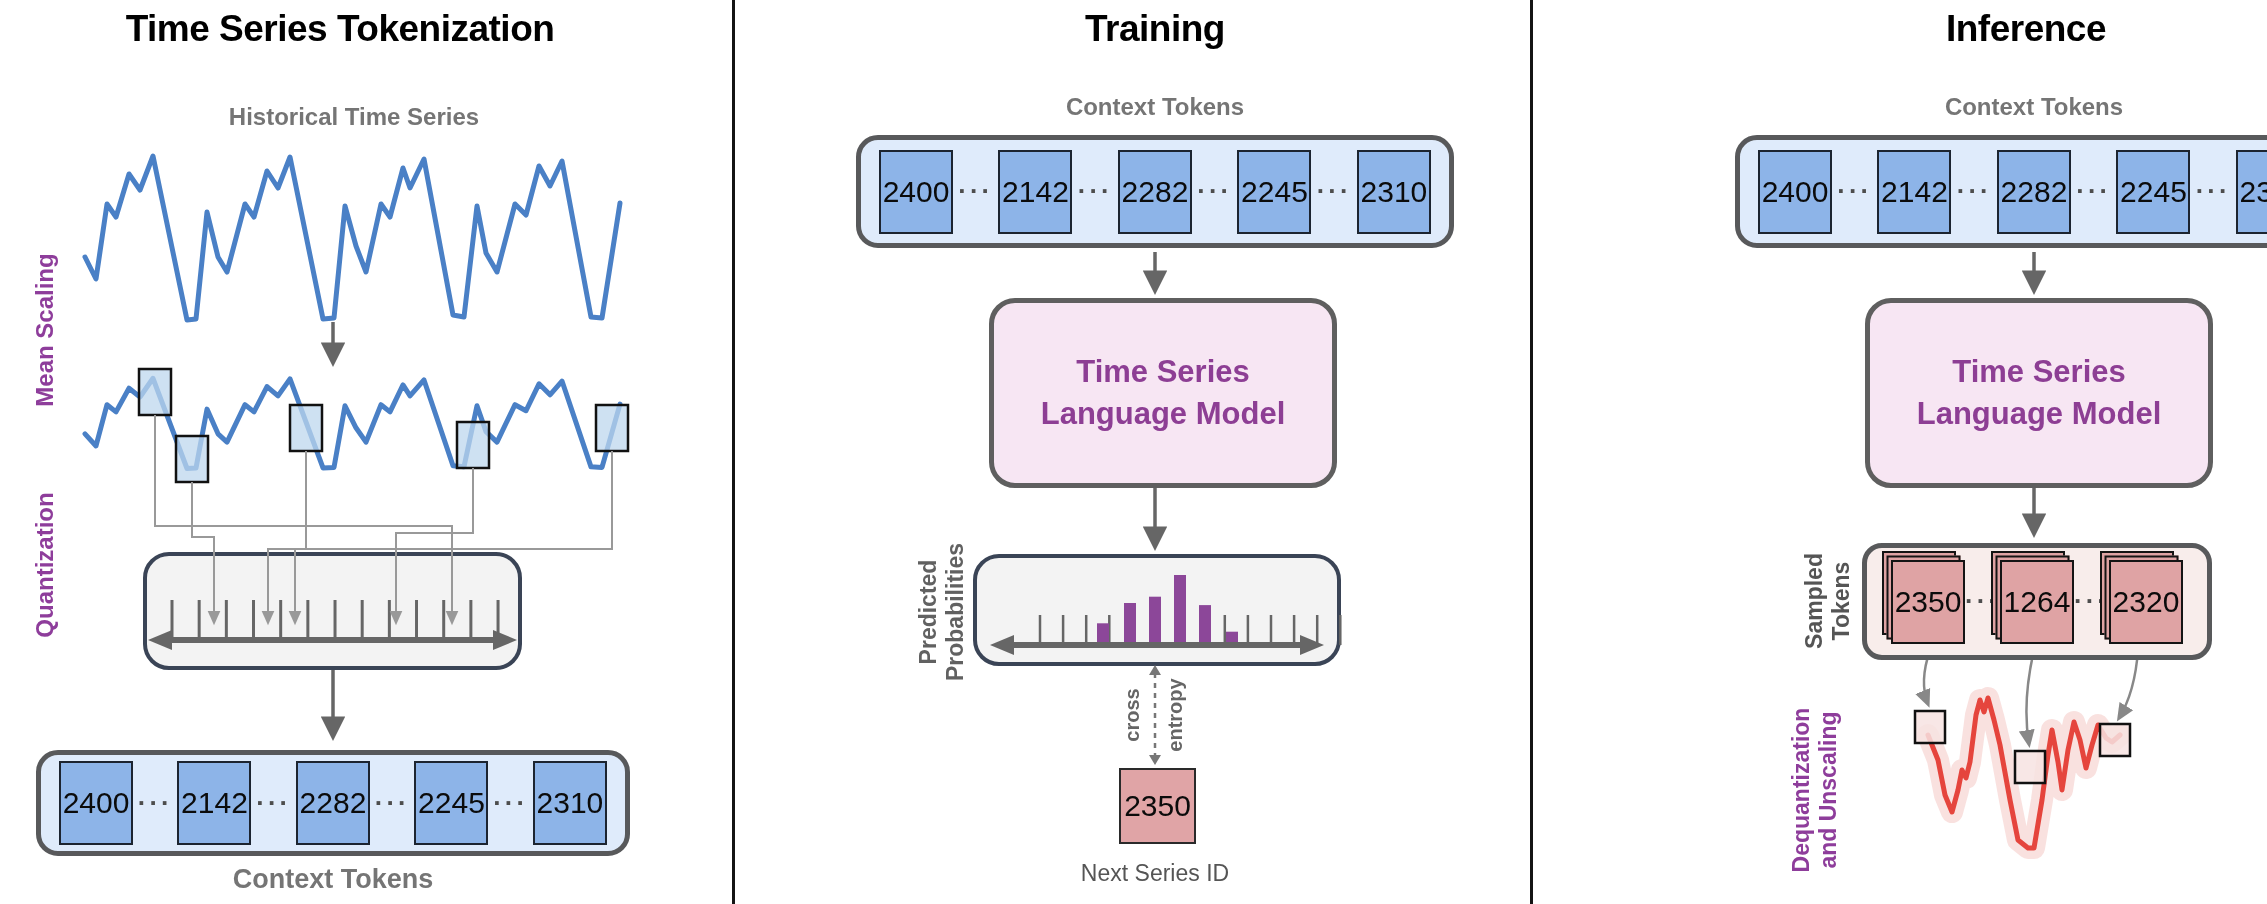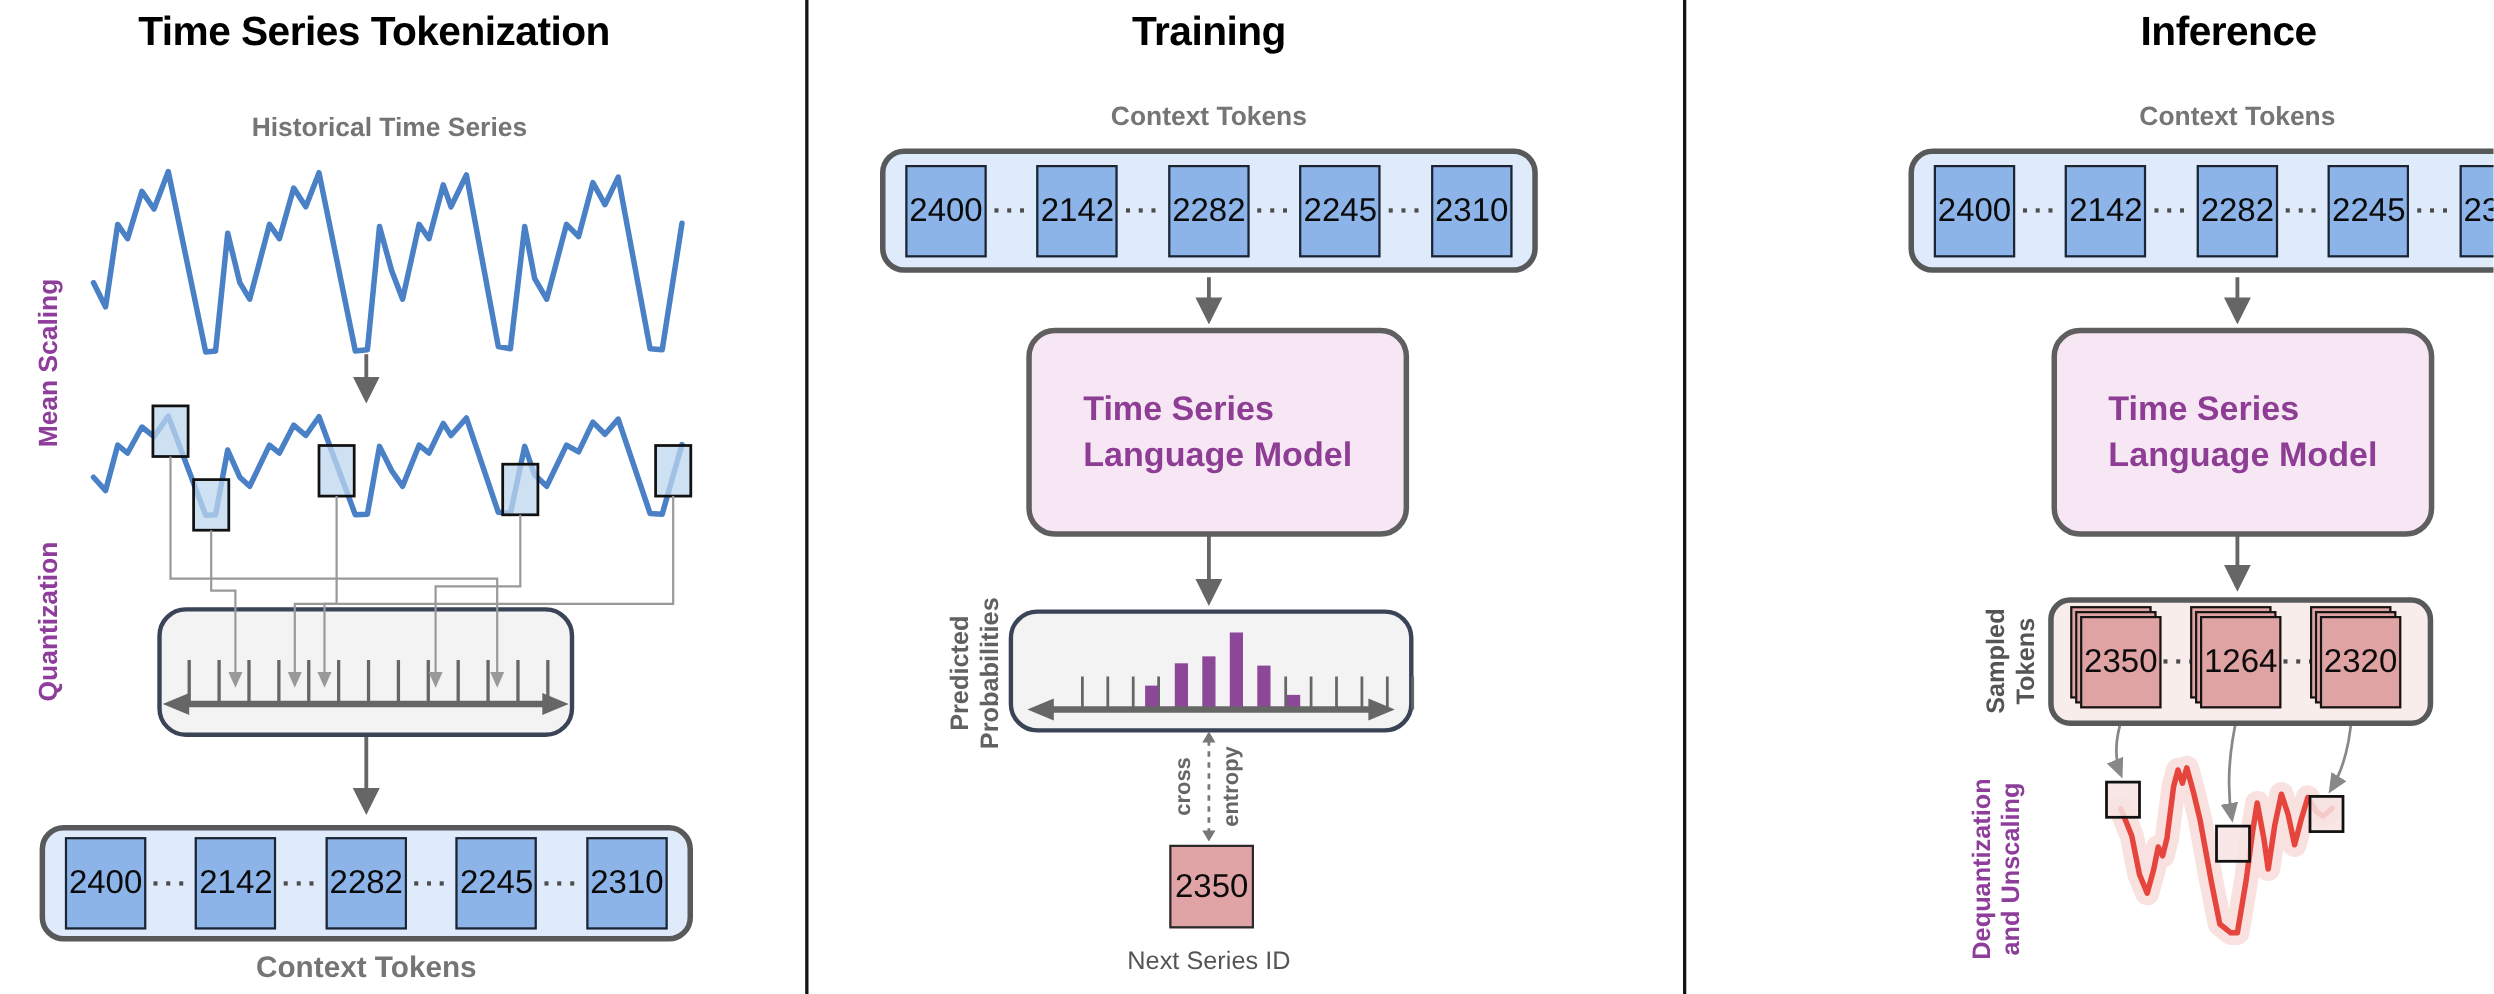--- a/index.html
+++ b/index.html
@@ -22,21 +22,21 @@
                    border:5px solid var(--container-border);border-radius:22px;
                    display:flex;align-items:center;justify-content:space-between;
                    padding:0 18px;box-sizing:border-box;}
   .token-box{width:70px;height:80px;background:var(--token-blue);border:2px solid #1c2430;
              display:flex;align-items:center;justify-content:center;
              font-size:30px;color:#0b0b0b;flex:0 0 auto;}
   .dots{font-size:26px;font-weight:900;color:#4d4d4d;letter-spacing:3px;flex:0 0 auto;}
 
   .model-box{position:absolute;background:var(--model-pink);border:5px solid #5f5f5f;
              border-radius:26px;display:flex;align-items:center;justify-content:center;
-             color:var(--model-purple);font-size:31px;font-weight:700;
+             text-align:center;color:var(--model-purple);font-size:31px;font-weight:700;
              line-height:1.35;}
 
   .sampled-container{position:absolute;background:var(--sampled-pink);
                      border:5px solid var(--container-border);border-radius:20px;
                      display:flex;align-items:center;justify-content:space-between;
                      padding:0 24px;box-sizing:border-box;}
   .scard{position:relative;width:74px;height:84px;flex:0 0 auto;}
   .scard .layerA,.scard .layerB,.scard .face{position:absolute;left:0;top:0;right:0;bottom:0;
              background:var(--card-pink);border:2px solid #141414;box-sizing:border-box;}
   .scard .layerA{transform:translate(-9px,-9px);}
@@ -129,21 +129,21 @@
       <span class="dots">···</span>
       <div class="token-box">2245</div>
       <span class="dots">···</span>
       <div class="token-box">2310</div>
     </div>
     <div class="gray-heading" style="left:333px;top:864px;font-size:27px;">Context Tokens</div>
   </div>
 
   <div class="sep" style="left:732px;"></div>
 
-  <div class="panel" style="left:706px;width:795px;">
+  <div class="panel" style="left:762px;width:795px;">
 
     <svg class="psvg" width="795" height="904" viewBox="0 0 795 904">
       <defs>
         <marker id="ah2" viewBox="0 0 10 10" refX="8" refY="5" markerWidth="7" markerHeight="7" orient="auto">
           <path d="M0,0 L10,5 L0,10 z" fill="#666"></path>
         </marker>
       </defs>
 
       <line x1="393" y1="252" x2="393" y2="290" stroke="#666" stroke-width="3.5" marker-end="url(#ah2)"></line>
       <line x1="393" y1="482" x2="393" y2="546" stroke="#666" stroke-width="3.5" marker-end="url(#ah2)"></line>

